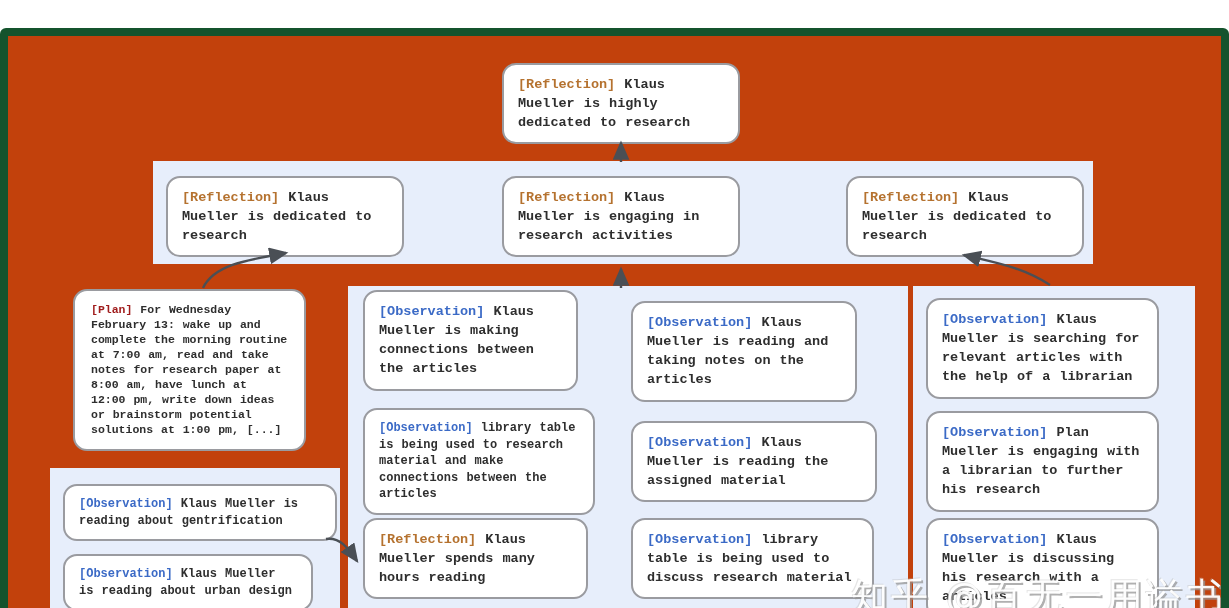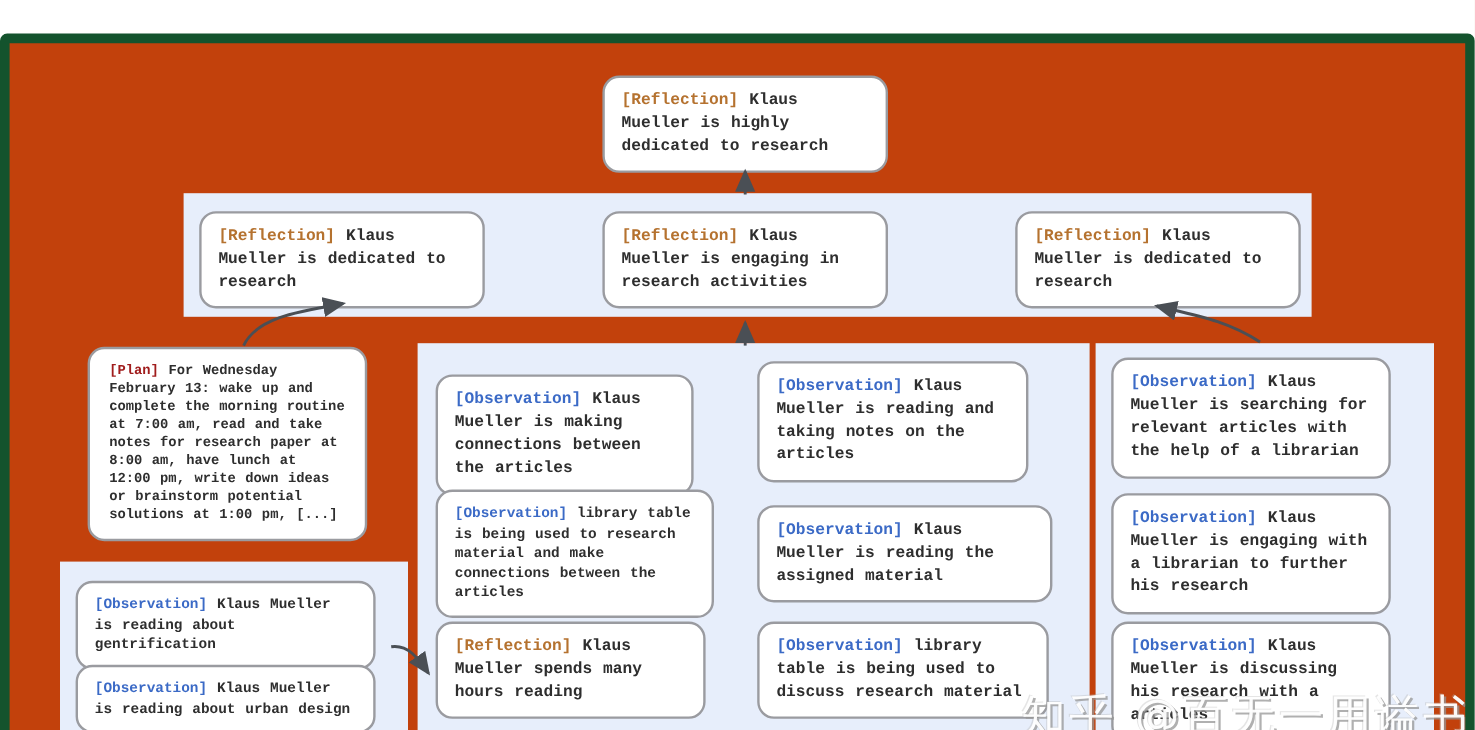--- a/index.html
+++ b/index.html
@@ -59,30 +59,30 @@
   <div class="node" style="left:838px; top:140px; width:238px;">
     <span class="tag reflection">[Reflection]</span>
     <span class="txt">Klaus Mueller is dedicated to research</span>
   </div>
 
   <div class="node plan" style="left:65px; top:253px; width:233px; min-height:158px;">
     <span class="tag plan">[Plan]</span>
     <span class="txt">For Wednesday February 13: wake up and complete the morning routine at 7:00 am, read and take notes for research paper at 8:00 am, have lunch at 12:00 pm, write down ideas or brainstorm potential solutions at 1:00 pm, [...]</span>
   </div>
 
-  <div class="node small" style="left:55px; top:448px; width:250px;">
+  <div class="node small" style="left:55px; top:448px; width:274px;">
     <span class="tag observation">[Observation]</span>
     <span class="txt">Klaus Mueller is reading about gentrification</span>
   </div>
   <div class="node small" style="left:55px; top:518px; width:250px;">
     <span class="tag observation">[Observation]</span>
     <span class="txt">Klaus Mueller is reading about urban design</span>
   </div>
 
-  <div class="node" style="left:355px; top:276px; width:215px;">
+  <div class="node" style="left:355px; top:254px; width:215px;">
     <span class="tag observation">[Observation]</span>
     <span class="txt">Klaus Mueller is making connections between the articles</span>
   </div>
   <div class="node small" style="left:355px; top:372px; width:232px;">
     <span class="tag observation">[Observation]</span>
     <span class="txt">library table is being used to research material and make connections between the articles</span>
   </div>
   <div class="node" style="left:355px; top:482px; width:225px;">
     <span class="tag reflection">[Reflection]</span>
     <span class="txt">Klaus Mueller spends many hours reading</span>
@@ -100,21 +100,21 @@
     <span class="tag observation">[Observation]</span>
     <span class="txt">library table is being used to discuss research material</span>
   </div>
 
   <div class="node" style="left:918px; top:262px; width:233px;">
     <span class="tag observation">[Observation]</span>
     <span class="txt">Klaus Mueller is searching for relevant articles with the help of a librarian</span>
   </div>
   <div class="node" style="left:918px; top:375px; width:233px;">
     <span class="tag observation">[Observation]</span>
-    <span class="txt">Klaus Mueller is engaging with a librarian to further his research</span>
+    <span class="txt">Plan Mueller is engaging with a librarian to further his research</span>
   </div>
   <div class="node" style="left:918px; top:482px; width:233px;">
     <span class="tag observation">[Observation]</span>
     <span class="txt">Klaus Mueller is discussing his research with a articles</span>
   </div>
 
   <svg class="arrows" width="1229" height="608" viewBox="0 0 1229 608">
     <defs>
       <marker id="ah" markerWidth="9" markerHeight="8" refX="7" refY="3.5" orient="auto">
         <path d="M0,0 L8,3.5 L0,7 z" fill="#4a4f55"></path>

